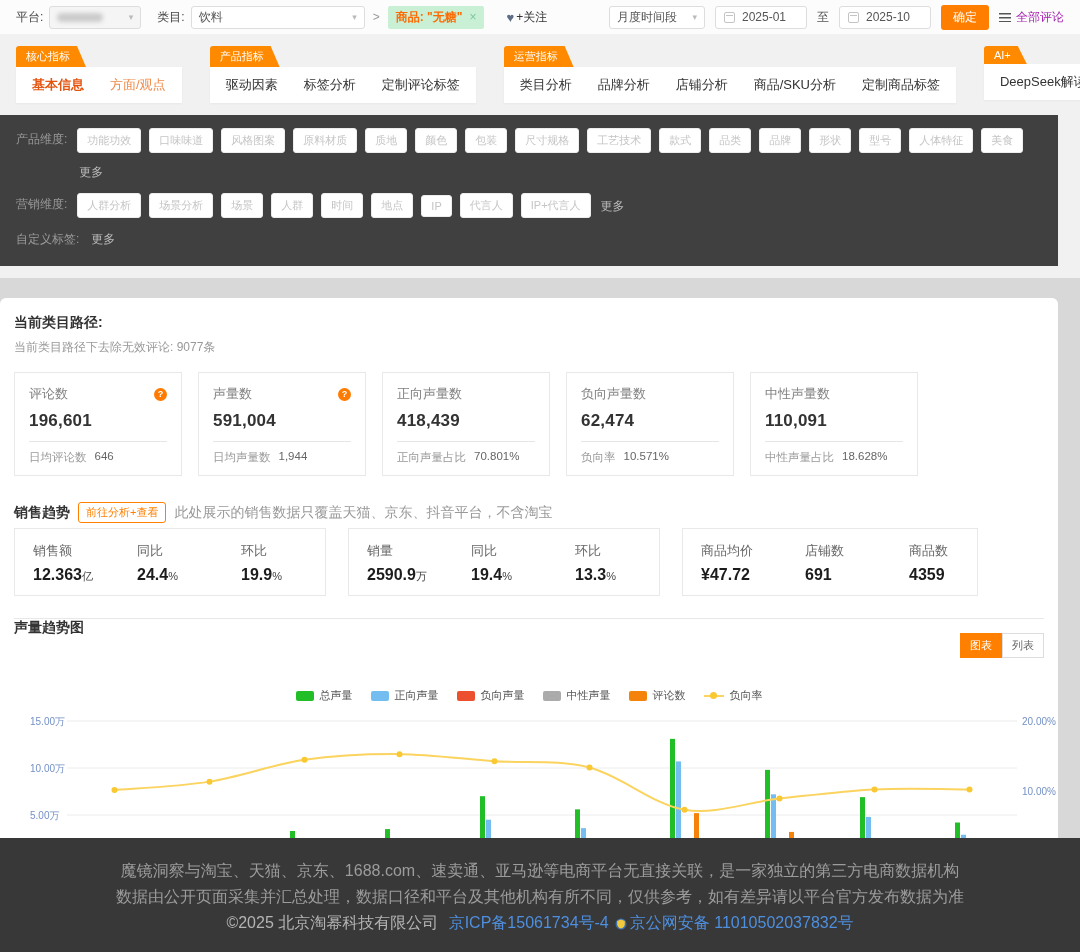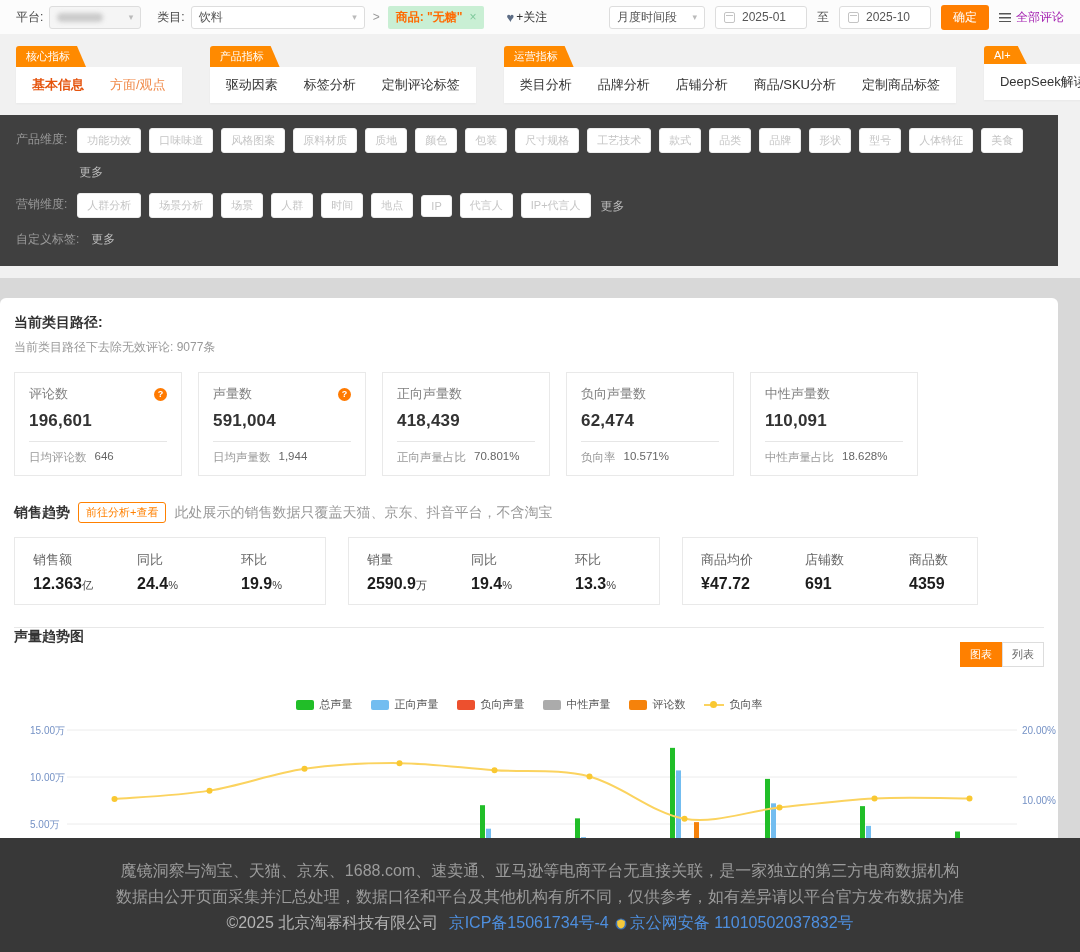--- a/index.html
+++ b/index.html
@@ -55,21 +55,21 @@
   .help-icon { width:13px; height:13px; border-radius:50%; background:#ff7a00; color:#fff; font-size:9px; font-weight:bold; display:inline-flex; align-items:center; justify-content:center; cursor:pointer; }
   .stat-value { font-size:17px; font-weight:600; color:#333; margin:8px 0 10px; letter-spacing:.2px; }
   .stat-div { border-top:1px solid #e6e6e6; margin-bottom:8px; }
   .stat-foot { font-size:11.5px; color:#999; display:flex; gap:8px; }
   .stat-foot b { color:#666; font-weight:normal; }
 
   .sales-header { display:flex; align-items:center; margin-top:26px; }
   .sales-title { font-size:14px; font-weight:bold; color:#333; }
   .sales-btn { border:1px solid #ff8000; color:#ff8000; background:#fff; font-size:11px; padding:2px 7px; border-radius:3px; margin:0 8px; cursor:pointer; }
   .sales-note { color:#999; font-size:14px; }
-  .sales-cards { display:flex; gap:22px; margin-top:14px; }
+  .sales-cards { display:flex; gap:22px; margin-top:5px; }
   .sales-card { border:1px solid #e9e9e9; background:#fff; padding:13px 18px 11px; display:flex; }
   .sales-card.c0,.sales-card.c1 { width:312px; }
   .sales-card.c2 { width:296px; }
   .metric { width:104px; }
   .metric:last-child { width:auto; }
   .metric-label { font-size:13px; color:#666; }
   .metric-value { font-size:16px; font-weight:bold; color:#1c1c1c; margin-top:6px; }
   .metric-unit { font-size:11px; font-weight:normal; color:#444; }
 
   .section-divider { border-top:1px solid #e8e8e8; margin:22px 0 0; }

